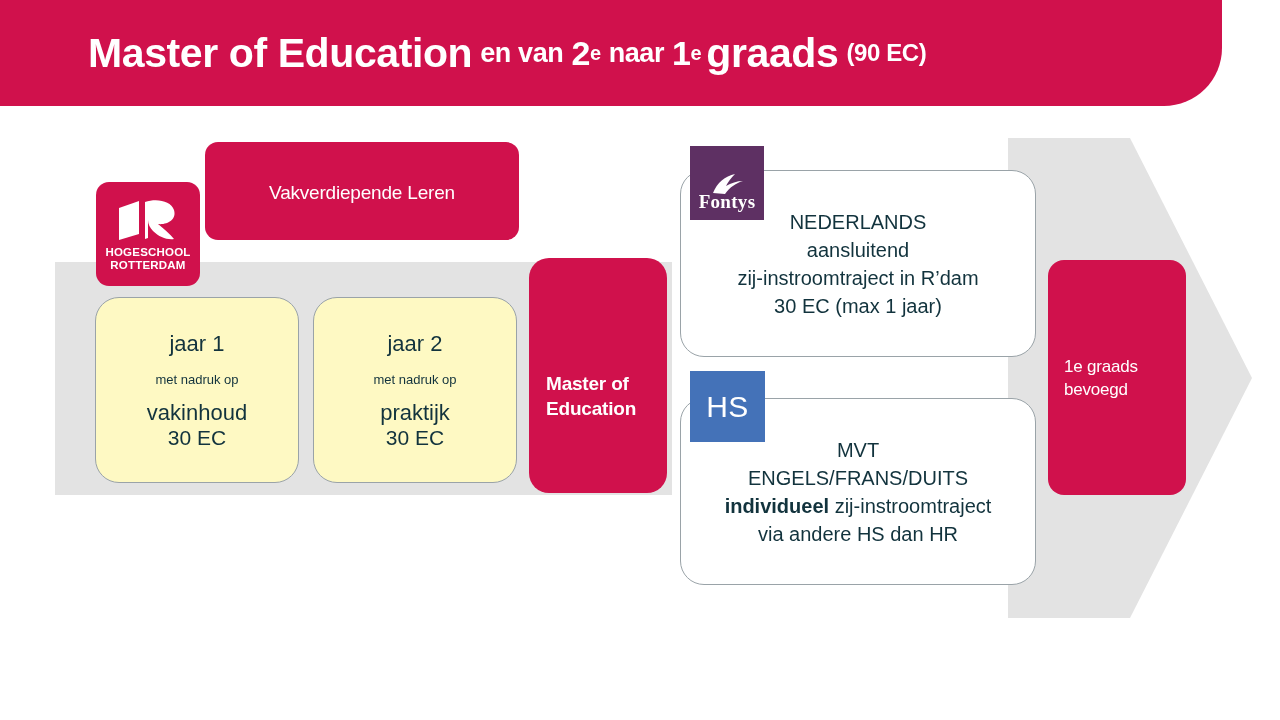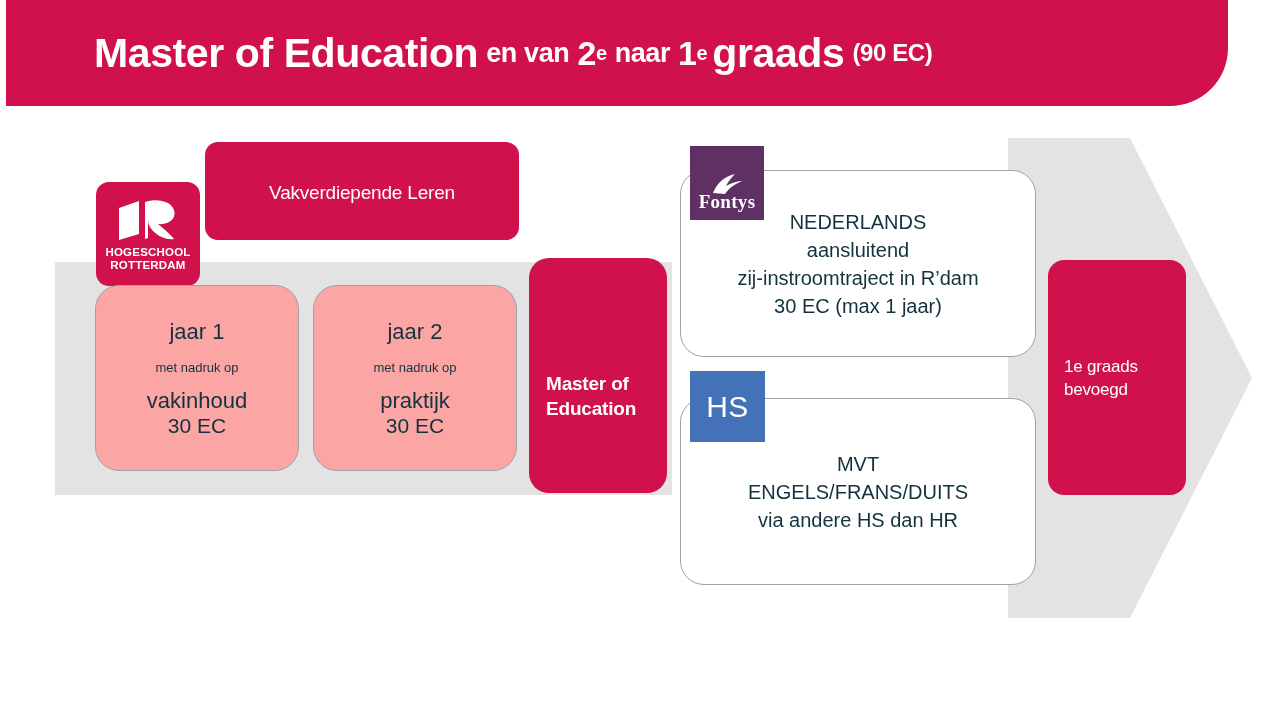--- a/index.html
+++ b/index.html
@@ -7,21 +7,21 @@
   body {
     background:#ffffff;
     font-family:"Liberation Sans", sans-serif;
     color:#12333d;
     overflow:hidden;
     position:relative;
   }
 
   
   .header{
-    position:absolute; left:6px; top:0; width:1222px; height:106px;
+    position:absolute; left:0; top:0; width:1222px; height:106px;
     background:#D0114C;
     border-bottom-right-radius:58px;
   }
   .header-title{
     position:absolute; left:88px; top:0; height:106px;
     display:flex; align-items:center;
     color:#ffffff; white-space:nowrap;
     letter-spacing:-0.4px;
   }
   .t-big{ font-size:41px; font-weight:bold; }
@@ -60,22 +60,22 @@
     position:absolute; left:205px; top:142px; width:314px; height:98px;
     background:#D0114C; border-radius:13px;
     display:flex; flex-direction:column; align-items:center; justify-content:center;
     color:#ffffff;
   }
   .pb-line1{ font-size:19px; font-weight:bold; letter-spacing:-0.2px; }
   .pb-line2{ font-size:19px; font-weight:normal; margin-top:3px; letter-spacing:-0.2px; }
 
   
   .year-card{
-    position:absolute; top:285px; width:204px; height:186px;
-    background:#fca5a5; border:1px solid #9aa3a8; border-radius:24px;
+    position:absolute; top:297px; width:204px; height:186px;
+    background:#fef9c3; border:1px solid #9aa3a8; border-radius:24px;
     display:flex; flex-direction:column; align-items:center; justify-content:center;
   }
   #year-card-1{ left:95px; }
   #year-card-2{ left:313px; }
   .yc-title{ font-size:22px; margin-bottom:15px; }
   .yc-sub{ font-size:13px; margin-bottom:13px; }
   .yc-focus{ font-size:22px; }
   .yc-ec{ font-size:21px; }
 
   
@@ -208,20 +208,21 @@
 <div class="fontys-logo">
   <svg class="fontys-bird" viewBox="0 0 36 22">
     <path d="M4 20 C8 10 16 3 26 1 C22 5 19 9 17 13 C22 10 28 8 34 8 C27 10 21 14 16 21 Z" fill="#ffffff"></path>
   </svg>
   <div class="fontys-word">Fontys</div>
 </div>
 
 <div class="right-card" id="card-mvt">
   <div class="rc-line">MVT</div>
   <div class="rc-line">ENGELS/FRANS/DUITS</div>
+  <div class="rc-line"><b>individueel</b><span> zij-instroomtraject</span></div>
   <div class="rc-line">via andere HS dan HR</div>
 </div>
 
 <div class="hs-logo">
   <div class="hs-word">HS</div>
 </div>
 
 <div class="result-box">
   <div class="result-text">
     <span>1e graads</span><br>

